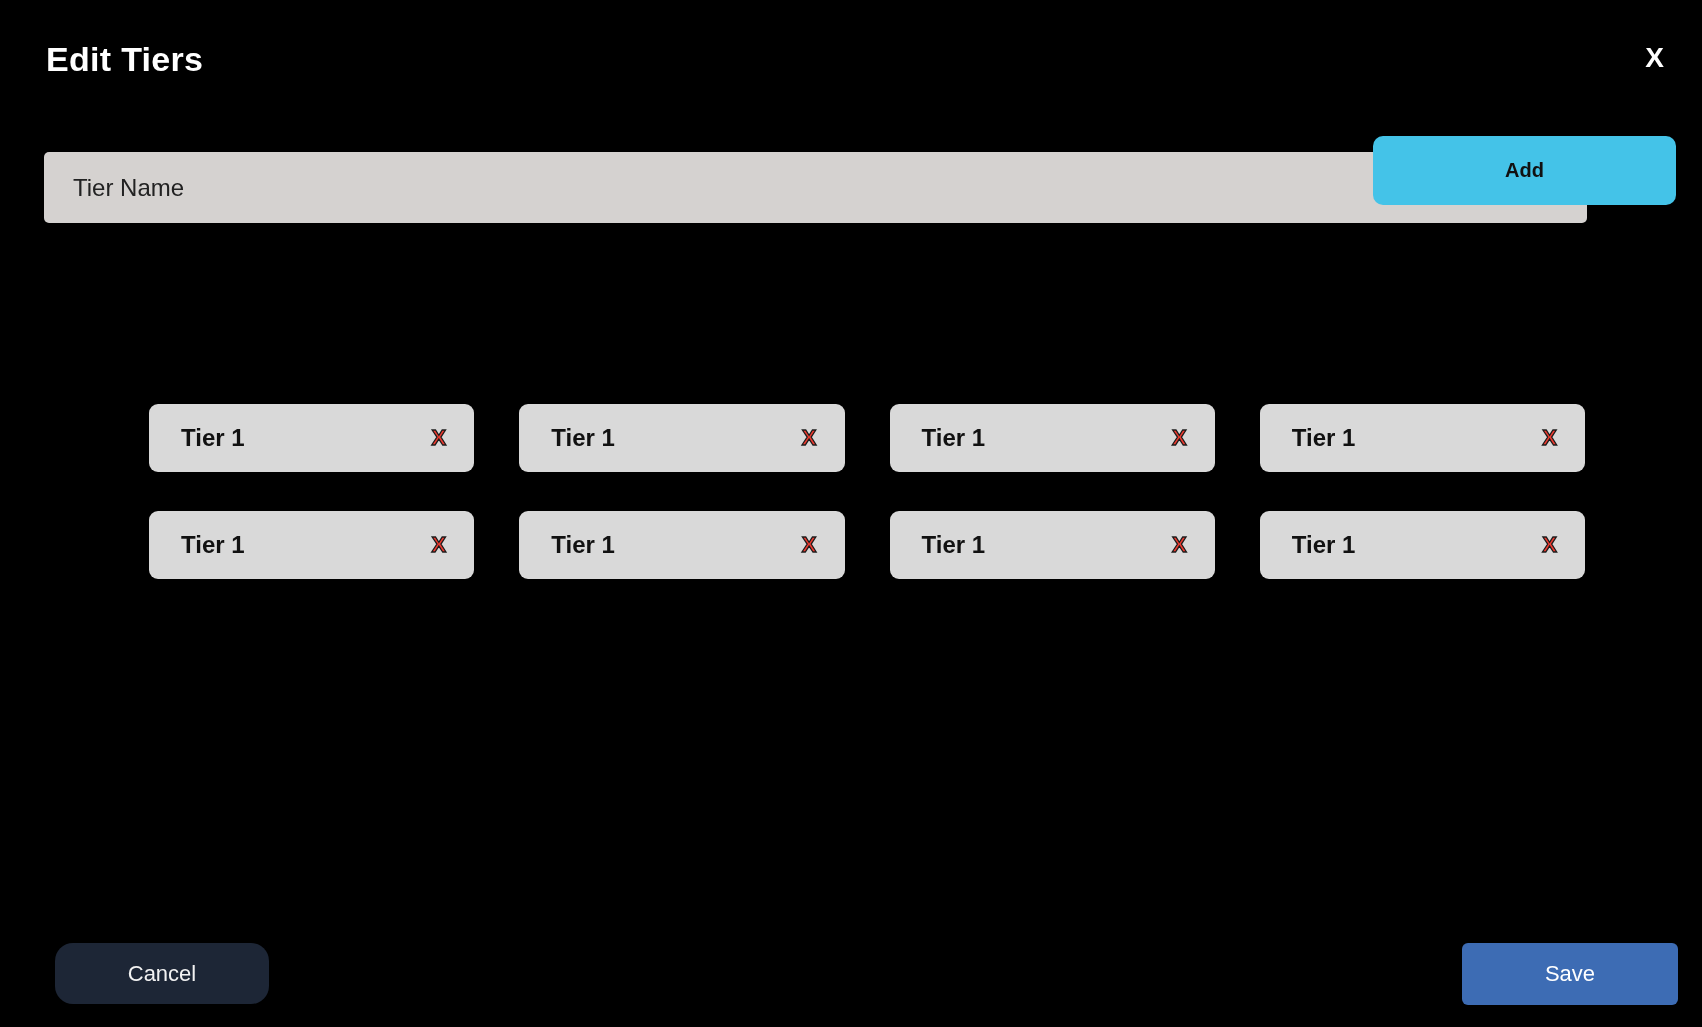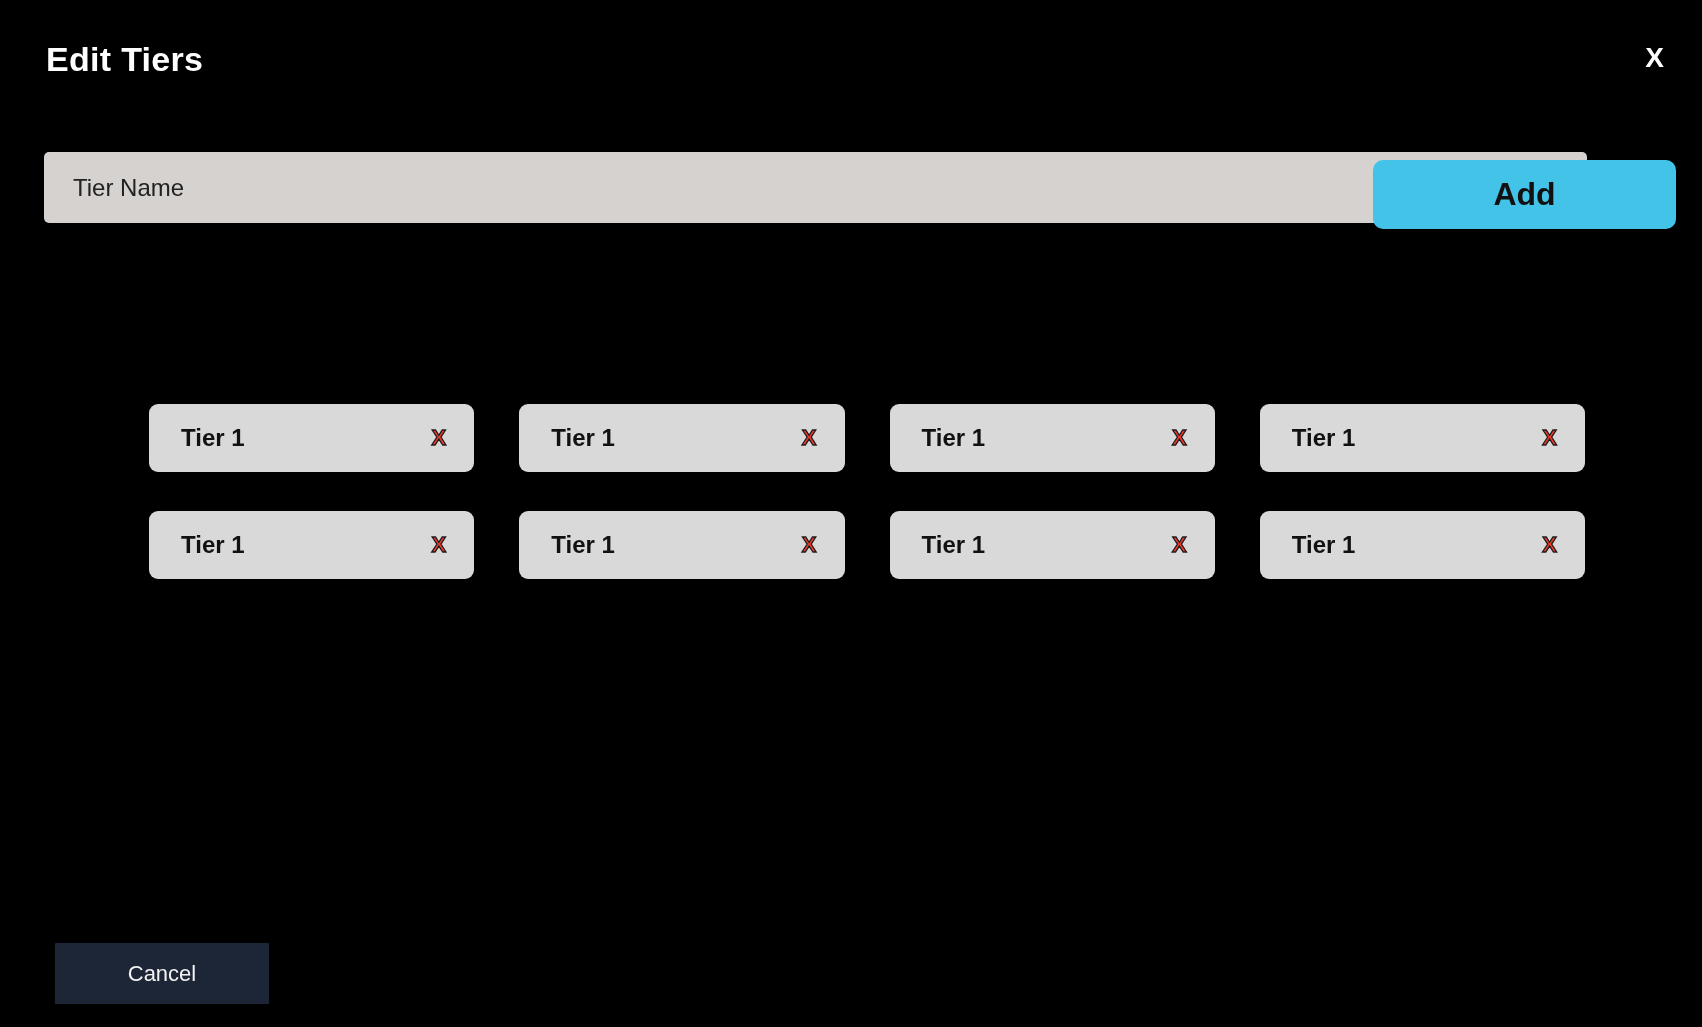--- a/index.html
+++ b/index.html
@@ -34,23 +34,23 @@
 
   .tier-name-input{
     position:absolute;left:28px;top:136px;width:1543px;height:71px;
     background:var(--input_bg);border:none;border-radius:5px;
     padding:0 0 0 29px;font-size:24px;color:var(--text_dark);
     font-family:inherit;outline:none;
   }
   .tier-name-input::placeholder{color:#222222;opacity:1;}
 
   .add-btn{
-    position:absolute;left:1357px;top:144px;width:303px;height:69px;
+    position:absolute;left:1357px;top:120px;width:303px;height:69px;
     background:var(--add_bg);border:none;border-radius:10px;cursor:pointer;
-    font-size:32px;font-weight:700;color:var(--text_dark);
+    font-size:20px;font-weight:700;color:var(--text_dark);
     font-family:inherit;
   }
 
   .tier-grid{
     position:absolute;left:129px;top:384px;width:1444px;
     display:grid;grid-template-columns:repeat(4,1fr);
     column-gap:37px;row-gap:31px;
   }
   .tier-chip{
     height:68px;background:var(--chip_bg);border-radius:9px;
@@ -63,21 +63,21 @@
   .remove-btn{
     background:transparent;border:none;cursor:pointer;
     font-family:inherit;font-size:22px;font-weight:800;
     color:var(--remove_x);
     -webkit-text-stroke:1.3px #1a1a1a;
     line-height:1;padding:4px;
   }
 
   .cancel-btn{
     position:absolute;left:39px;top:927px;width:214px;height:61px;
-    background:var(--cancel_bg);border:none;border-radius:1px;cursor:pointer;
+    background:var(--cancel_bg);border:none;border-radius:18px;cursor:pointer;
     color:var(--text_light);font-size:22px;font-family:inherit;
   }
   .save-btn{
     position:absolute;right:32px;top:927px;width:216px;height:62px;
     background:var(--save_bg);border:none;border-radius:6px;cursor:pointer;
     color:#ffffff;font-size:22px;font-family:inherit;
   }
 </style>
 </head>
 <body>
@@ -130,14 +130,15 @@
       <button class="remove-btn">X</button>
     </div>
 
     <div class="tier-chip">
       <span class="tier-label">Tier 1</span>
       <button class="remove-btn">X</button>
     </div>
   </div>
 
   <button class="cancel-btn">Cancel</button>
+  <button class="save-btn">Save</button>
 
 </div>
 
 </body></html>

